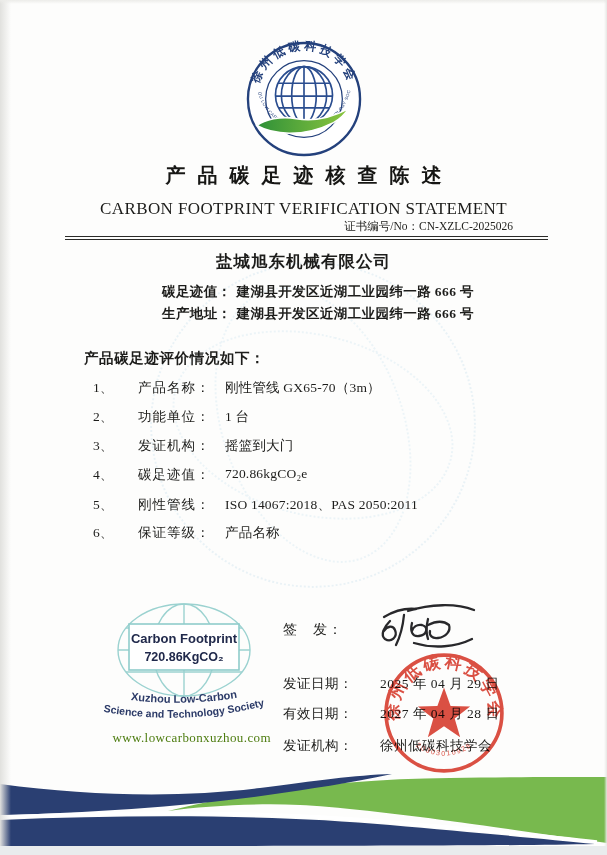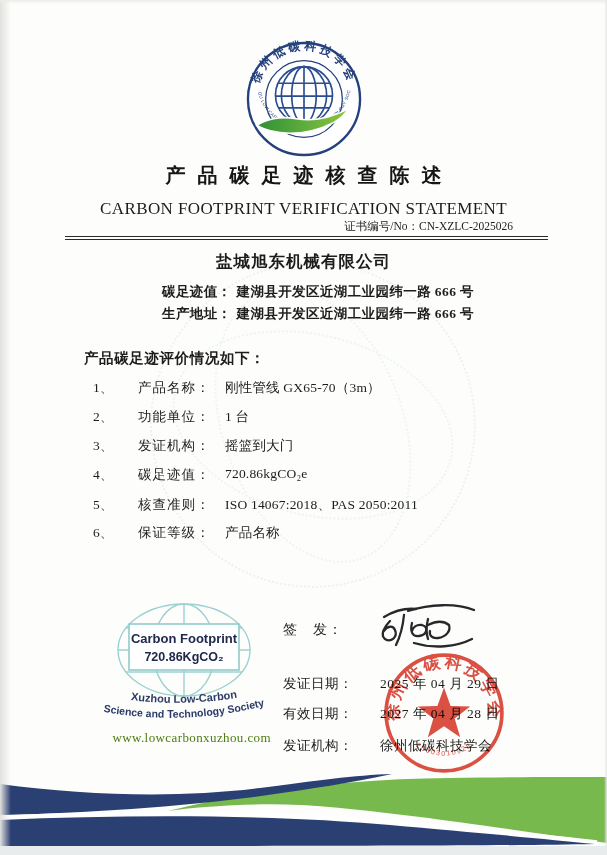--- a/index.html
+++ b/index.html
@@ -133,21 +133,21 @@
     <span class="item-label">发证机构：</span>
     <span class="item-value">摇篮到大门</span>
   </div>
   <div class="item-row" style="top:466px">
     <span class="item-no">4、</span>
     <span class="item-label">碳足迹值：</span>
     <span class="item-value">720.86kgCO₂e</span>
   </div>
   <div class="item-row" style="top:496px">
     <span class="item-no">5、</span>
-    <span class="item-label">核查准则：</span>
+    <span class="item-label">刚性管线：</span>
     <span class="item-value">ISO 14067:2018、PAS 2050:2011</span>
   </div>
   <div class="item-row" style="top:524px">
     <span class="item-no">6、</span>
     <span class="item-label">保证等级：</span>
     <span class="item-value">产品名称</span>
   </div>
 
   <svg class="badge" viewBox="0 0 164 140">
     <defs>

